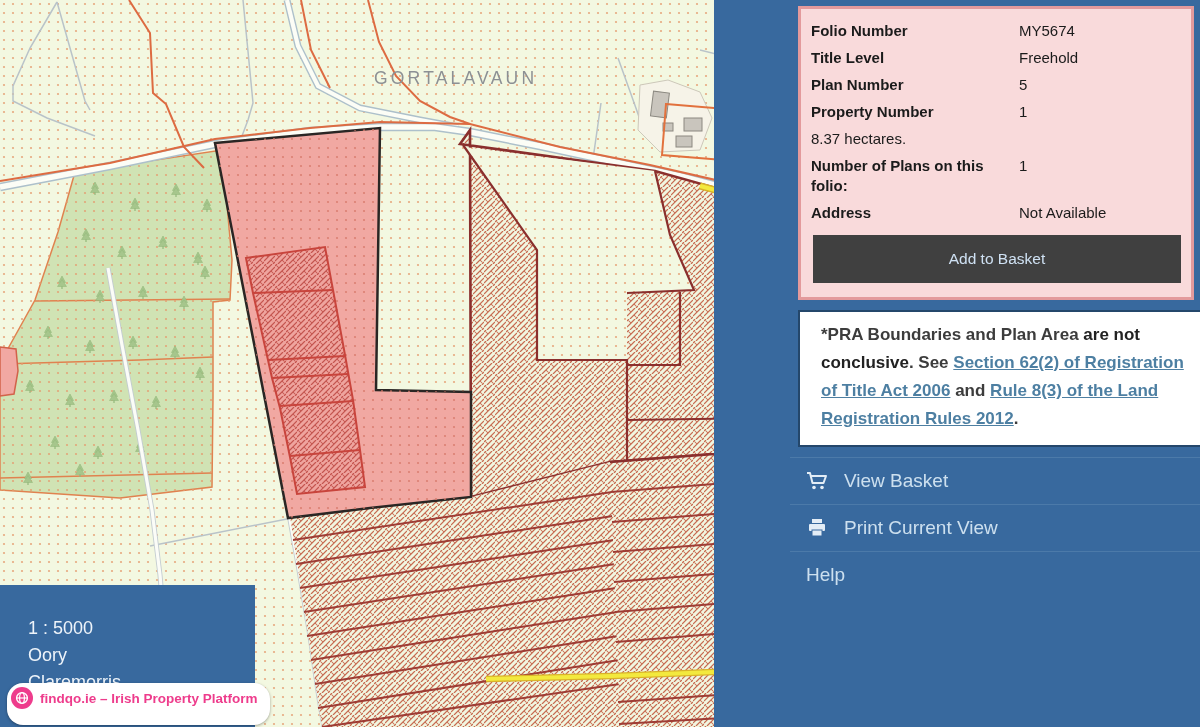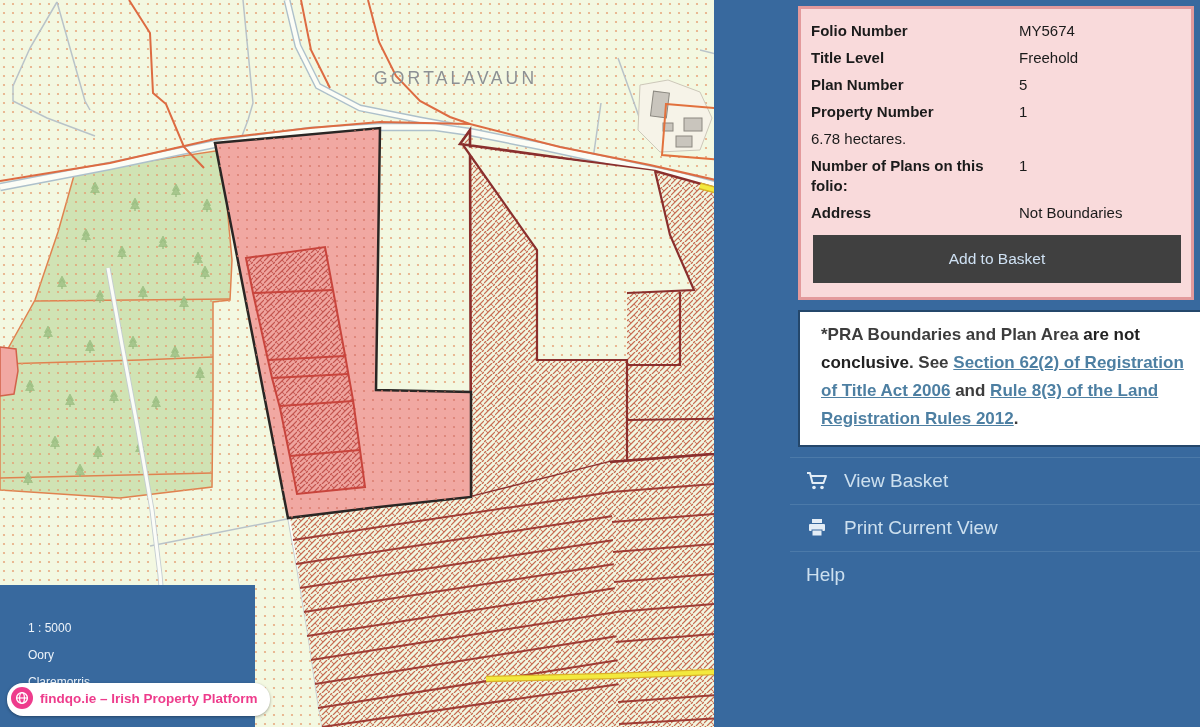--- a/index.html
+++ b/index.html
@@ -6,26 +6,26 @@
   body{width:1200px;height:727px;overflow:hidden;position:relative;
        font-family:"Liberation Sans", sans-serif;background:#38699e;}
   .stage{position:absolute;inset:0;width:1200px;height:727px;}
 
   
   .map{position:absolute;left:0;top:0;width:714px;height:727px;overflow:hidden;background:#f3f8e1;}
   .map svg{display:block;}
 
   
   .scalebox{position:absolute;left:0;top:585px;width:255px;height:142px;background:#38699e;
-            color:#eef4fa;font-size:12px;line-height:27px;padding:30px 0 4px 28px;box-sizing:border-box;}
+            color:#eef4fa;font-size:18px;line-height:27px;padding:30px 0 4px 28px;box-sizing:border-box;}
   .scalebox div{white-space:nowrap;}
 
   
   .badge{position:absolute;left:7px;top:683px;height:30px;background:#ffffff;border-radius:16px;
-         display:flex;align-items:center;padding:0 12px 3px 4px;gap:7px;
+         display:flex;align-items:center;padding:0 12px 12px 4px;gap:7px;
          box-shadow:0 1px 3px rgba(0,0,0,.35);z-index:5;cursor:pointer;}
   .badge-dot{width:22px;height:22px;border-radius:50%;background:#ee3c8c;display:flex;
              align-items:center;justify-content:center;flex:0 0 auto;}
   .badge-text{color:#ee3c8c;font-size:13.5px;font-weight:700;white-space:nowrap;}
 
   
   .sidebar{position:absolute;left:790px;top:0;width:410px;height:727px;background:#38699e;}
   .info-panel{margin:6px 6px 0 8px;background:#f9dadb;border:3px solid #e39a9c;
               padding:12px 8px 14px 10px;box-sizing:border-box;}
   .info-row{display:grid;grid-template-columns:192px 1fr;column-gap:16px;
@@ -259,29 +259,29 @@
       </div>
       <div class="info-row">
         <span class="lbl">Plan Number</span>
         <span class="val">5</span>
       </div>
       <div class="info-row">
         <span class="lbl">Property Number</span>
         <span class="val">1</span>
       </div>
       <div class="info-row">
-        <span class="val">6.78 hectares.</span>
+        <span class="val">8.37 hectares.</span>
       </div>
       <div class="info-row">
         <span class="lbl">Number of Plans on this folio:</span>
         <span class="val">1</span>
       </div>
       <div class="info-row">
         <span class="lbl">Address</span>
-        <span class="val">Not Boundaries</span>
+        <span class="val">Not Available</span>
       </div>
       <div class="btn-row">
         <button class="btn">Add to Basket</button>
       </div>
     </div>
 
     <div class="disclaimer"><span> *PRA Boundaries and Plan Area </span><b>are not conclusive</b><span>. See </span><a>Section 62(2) of Registration of Title Act 2006</a><span> and </span><a>Rule 8(3) of the Land Registration Rules 2012</a><span>.</span></div>
 
     <div class="menu">
       <div class="menu-item">

